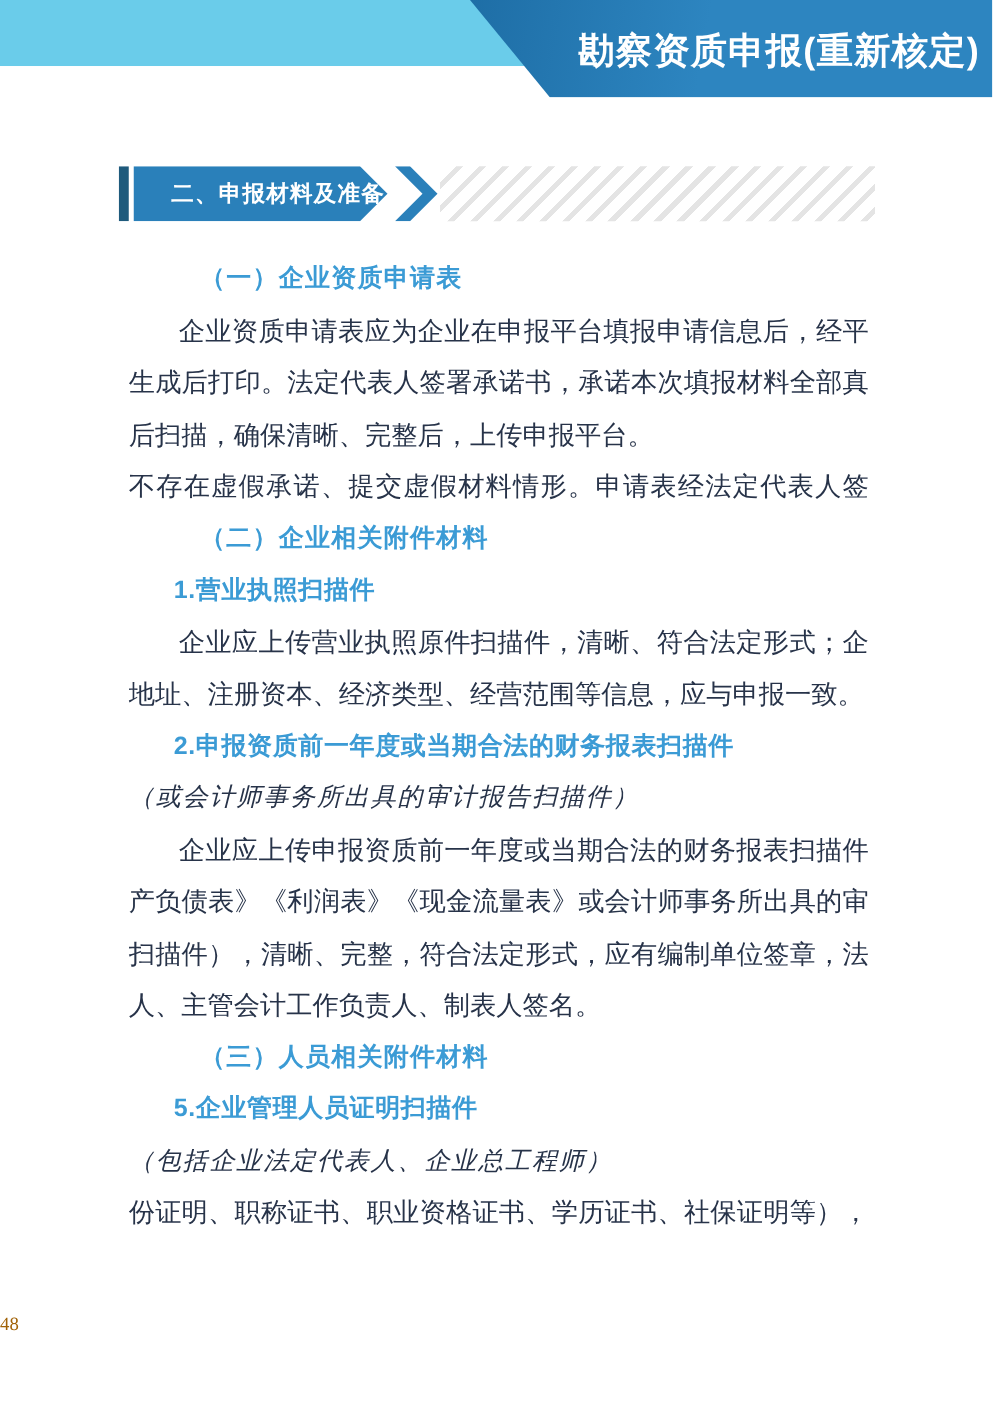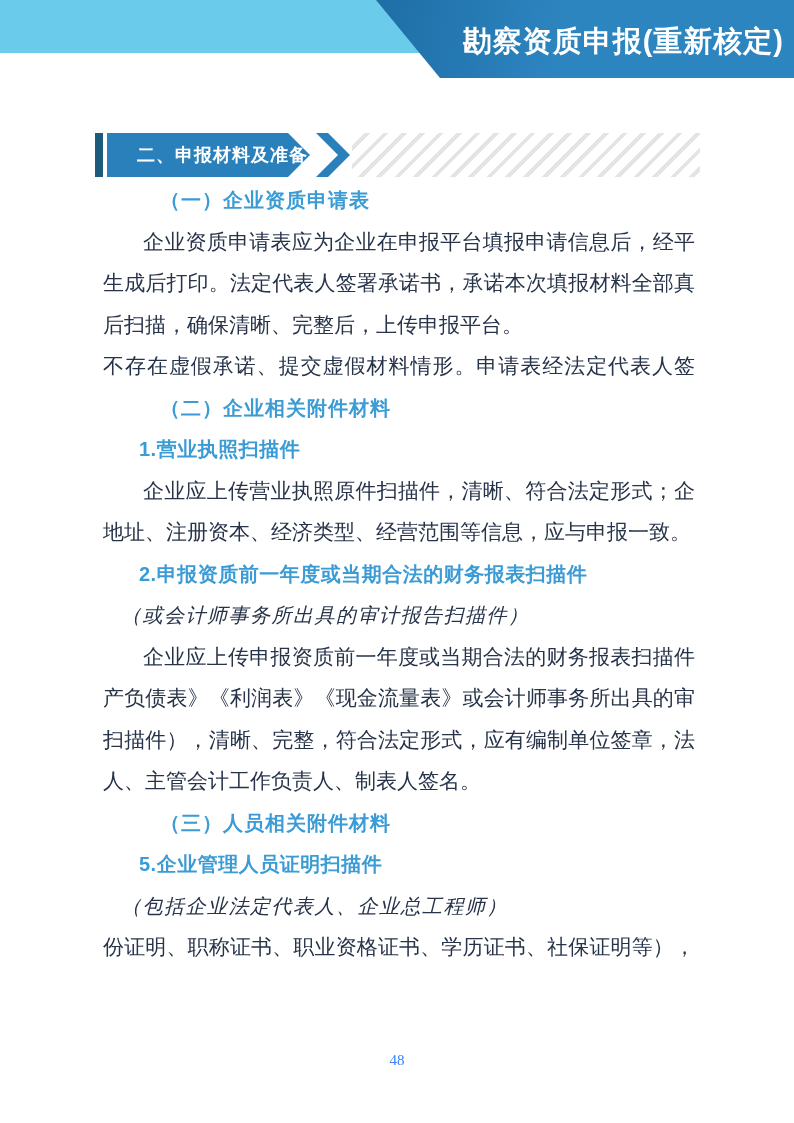--- a/index.html
+++ b/index.html
@@ -29,41 +29,41 @@
     position:absolute;left:137px;top:133px;height:40px;line-height:45px;
     color:#ffffff;font-family:"Liberation Sans","DejaVu Sans",sans-serif;
     font-weight:bold;font-size:18px;letter-spacing:1px;white-space:nowrap;
   }
   .stripes{
     position:absolute;left:352px;top:133px;width:348px;height:44px;
     background:repeating-linear-gradient(135deg,#ffffff 0 9px,#e4e4e4 9px 13px);
   }
   
   .doc{
-    position:absolute;left:103px;top:180px;width:592px;
+    position:absolute;left:103px;top:203px;width:592px;
   }
   .line{height:41.5px;line-height:41.5px;white-space:nowrap;}
   .h2{
     color:#3b9bd5;font-family:"Liberation Sans","DejaVu Sans",sans-serif;
     font-weight:bold;font-size:20px;padding-left:57px;letter-spacing:1px;
   }
   .h3{
     color:#3b9bd5;font-family:"Liberation Sans","DejaVu Sans",sans-serif;
     font-weight:bold;font-size:20px;padding-left:36px;letter-spacing:.5px;
   }
   .italic{
-    font-style:italic;font-size:20px;color:#273349;letter-spacing:1.5px;margin-left:18px;
+    font-style:italic;font-size:20px;color:#273349;letter-spacing:1.5px;
   }
   .p-first,.p,.p-last{font-size:21px;color:#273349;white-space:normal;overflow:hidden;}
   .p-first,.p{text-align:justify;text-align-last:justify;text-justify:inter-character;}
   .p-first{text-indent:40px;}
   
   .page-num{
-    position:absolute;left:0;right:0;top:1052px;text-align:center;
-    font-size:15px;color:#3b82f6;font-family:"Liberation Serif","DejaVu Serif",serif;
+    position:absolute;left:0;right:0;top:1052px;
+    font-size:15px;color:#a16207;font-family:"Liberation Serif","DejaVu Serif",serif;
   }
 </style>
 </head>
 <body>
 
 <div class="band-light"></div>
 <div class="band-dark">
   <div class="title">勘察资质申报(重新核定)</div>
 </div>
 

